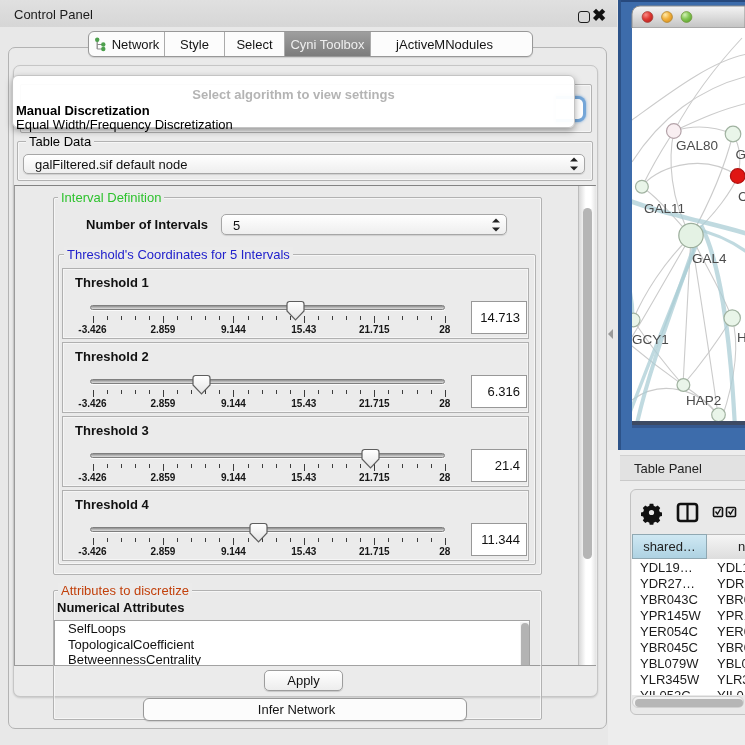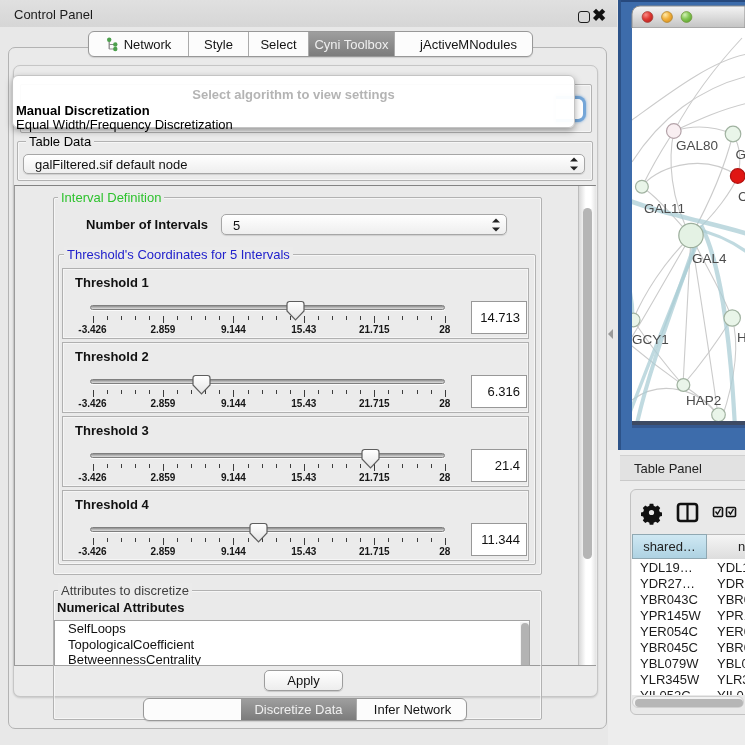--- a/index.html
+++ b/index.html
@@ -56,21 +56,21 @@
 .thr .tl{position:absolute;left:12px;top:6px;font-size:13px;font-weight:bold;color:#111;}
 .thr .track{position:absolute;left:27px;top:36px;width:355px;height:5px;border-radius:3px;background:linear-gradient(#8d8d8d,#c9c9c9 70%,#dcdcdc);border:1px solid #7f7f7f;box-shadow:0 1px 0 rgba(255,255,255,0.8);}
 .thr svg.thumb{position:absolute;top:31px;width:19px;height:21px;}
 .thr .vbox{position:absolute;left:408px;top:32px;width:56px;height:33px;background:#fff;border:1px solid #989898;font-size:13px;color:#111;text-align:right;line-height:31px;padding-right:6px;}
 .tick{width:1px;background:#3c3c3c;top:47px;}
 .tick.mj{height:7px;}
 .tick.mn{height:4px;}
 .tlab{top:55px;font-size:10px;font-weight:bold;color:#151515;transform:translateX(-50%);white-space:nowrap;}
 
 #gattr{left:53px;top:590px;width:489px;height:130px;}
-#gattr-lab{left:58px;top:583px;color:#404040;}
+#gattr-lab{left:58px;top:583px;color:#c2410c;}
 #lab-numattr{left:57px;top:600px;font-size:13px;font-weight:bold;color:#111;}
 #attrlist{left:54px;top:620px;width:476px;height:46px;background:#fff;border:1px solid #a2a2a2;overflow:hidden;}
 #attrlist .row{position:static;display:block;font-size:13px;color:#111;padding-left:13px;height:15.5px;line-height:15.5px;}
 #attrscroll{left:465px;top:1px;width:10px;height:44px;background:#f4f4f4;}
 #attrscroll .thumb{left:1px;top:1px;width:8px;height:60px;background:#b3b3b3;border-radius:4px;}
 
 #applybtn{left:264px;top:670px;width:79px;height:21px;background:linear-gradient(#ffffff,#ededed);border:1px solid #9d9d9d;border-radius:5px;font-size:13px;color:#111;text-align:center;line-height:19px;box-shadow:0 1px 1px rgba(0,0,0,0.15);}
 
 #popup{left:12px;top:75px;width:563px;height:53px;background:rgba(255,255,255,0.96);border:1px solid #c4c4c4;border-radius:6px;box-shadow:0 3px 7px rgba(0,0,0,0.35);}
 #popup{z-index:4;} #popup .it1{left:0;top:11px;width:100%;text-align:center;font-size:13px;font-weight:bold;color:#b4b4b4;}
@@ -326,36 +326,35 @@
     <span class="row">TopologicalCoefficient</span>
     <span class="row">BetweennessCentrality</span>
     <div id="attrscroll">
         <div class="thumb"></div>
       </div>
   </div>
 
   <div id="applybtn">Apply</div>
 
   <div id="toptabs" class="seg">
-    <div style="width:100px;"><svg width="13" height="15" viewBox="0 0 13 15" style="position:static;margin-right:5px;">
+    <div style="width:76px;"><svg width="13" height="15" viewBox="0 0 13 15" style="position:static;margin-right:5px;">
           <line x1="3.2" y1="3" x2="3.2" y2="12" stroke="#8a8a8a" stroke-width="1.3"></line>
           <line x1="3.2" y1="7.5" x2="9" y2="7.5" stroke="#8a8a8a" stroke-width="1.2"></line>
           <line x1="3.2" y1="12" x2="9" y2="12" stroke="#8a8a8a" stroke-width="1.2"></line>
           <circle cx="3.2" cy="2.8" r="2.2" fill="#4da04d"></circle>
           <circle cx="9.3" cy="7.5" r="2.2" fill="#4da04d"></circle>
           <circle cx="9.3" cy="12" r="2.2" fill="#4da04d"></circle>
         </svg>Network</div>
     <div style="width:60px;">Style</div>
     <div style="width:60px;">Select</div>
     <div class="sel" style="width:86px;">Cyni Toolbox</div>
     <div style="width:147px;">jActiveMNodules</div>
   </div>
   <div id="bottabs" class="seg">
     <div style="width:97px;margin-top:32px;">Impute Data</div>
-    <div class="sel" style="width:116px;">Discretize Data</div>
     <div style="width:111px;">Infer Network</div>
   </div>
 
   <div id="popup">
     <div class="it1">Select algorithm to view settings</div>
     <div class="it2">Manual Discretization</div>
     <div class="it3">Equal Width/Frequency Discretization</div>
   </div>
 
   <svg id="netsvg" width="127" height="455" viewBox="618 0 127 455">

